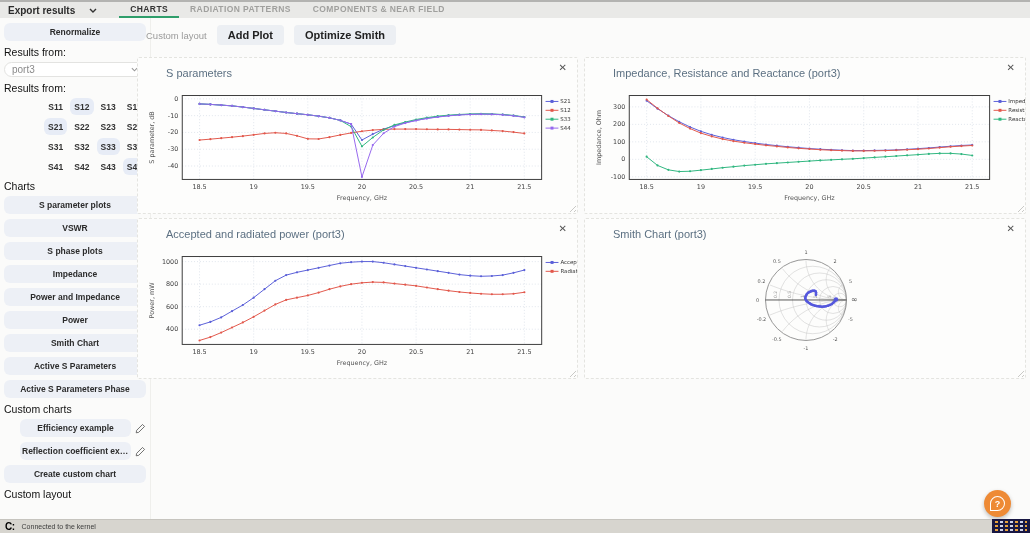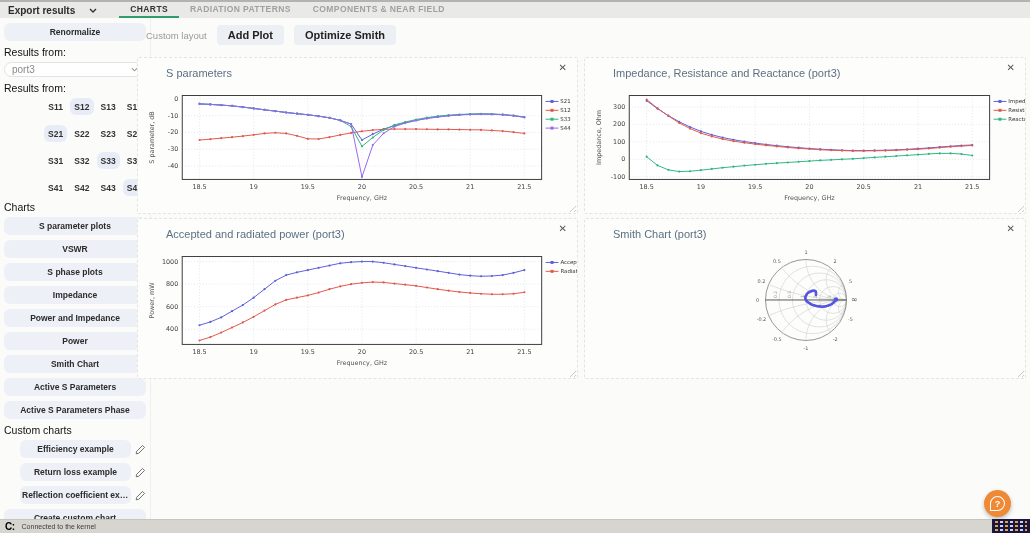--- a/index.html
+++ b/index.html
@@ -19,21 +19,21 @@
   
   .sidebar{position:absolute;left:0;top:18px;width:151px;bottom:14px;padding:5px 4px;
            background:#fbfbfa;border-right:1px solid #efefec;overflow:hidden;}
   .sbtn{background:#edf0f6;border-radius:6px;font-size:8.5px;font-weight:bold;color:#2b2b2b;
         text-align:center;padding:4px 2px;margin:0 0 5px 0;cursor:pointer;white-space:nowrap;
         overflow:hidden;text-overflow:ellipsis;}
   .shead{font-size:10.5px;font-weight:normal;color:#111;margin:3px 0 4px 0;}
   .select{display:flex;align-items:center;justify-content:space-between;background:#fff;
           border:1px solid #e3e3e1;border-radius:8px;height:15px;padding:0 7px;margin-bottom:5px;
           font-size:10px;color:#8a8a8a;cursor:pointer;}
-  .sgrid{display:grid;grid-template-columns:repeat(4,1fr);gap:10px 3px;margin-bottom:5px;margin-left:40px;}
+  .sgrid{display:grid;grid-template-columns:repeat(4,1fr);gap:3px 3px;margin-bottom:5px;margin-left:40px;}
   .scell{font-size:8.5px;font-weight:bold;color:#333;text-align:center;padding:3.5px 0;
          border-radius:6px;cursor:pointer;}
   .scell.sel{background:#e7ecf6;}
   .crow{display:flex;align-items:center;gap:4px;margin-left:16px;}
   .crow .sbtn{flex:1;}
   .pencil{width:11px;height:11px;flex:none;margin-bottom:5px;cursor:pointer;}
 
   
   .toolbar{position:absolute;left:146px;top:25px;display:flex;align-items:center;gap:10px;}
   .layoutname{font-size:9.5px;color:#9a9a9a;}
@@ -129,26 +129,20 @@
     <div class="sbtn">Impedance</div>
     <div class="sbtn">Power and Impedance</div>
     <div class="sbtn">Power</div>
     <div class="sbtn">Smith Chart</div>
     <div class="sbtn">Active S Parameters</div>
     <div class="sbtn">Active S Parameters Phase</div>
 
     <div class="shead">Custom charts</div>
     <div class="crow">
       <div class="sbtn">Efficiency example</div>
-      <svg class="pencil" viewBox="0 0 12 12">
-        <path d="M8.2 1.6l2.2 2.2L4.0 10.2l-2.7.5.5-2.7z" fill="none" stroke="#555" stroke-width="0.9"></path>
-        </svg>
-    </div>
-    <div class="crow">
-      <div class="sbtn">Return loss example</div>
       <svg class="pencil" viewBox="0 0 12 12">
         <path d="M8.2 1.6l2.2 2.2L4.0 10.2l-2.7.5.5-2.7z" fill="none" stroke="#555" stroke-width="0.9"></path>
         </svg>
     </div>
     <div class="crow">
       <div class="sbtn">Reflection coefficient exam...</div>
       <svg class="pencil" viewBox="0 0 12 12">
         <path d="M8.2 1.6l2.2 2.2L4.0 10.2l-2.7.5.5-2.7z" fill="none" stroke="#555" stroke-width="0.9"></path>
         </svg>
     </div>

